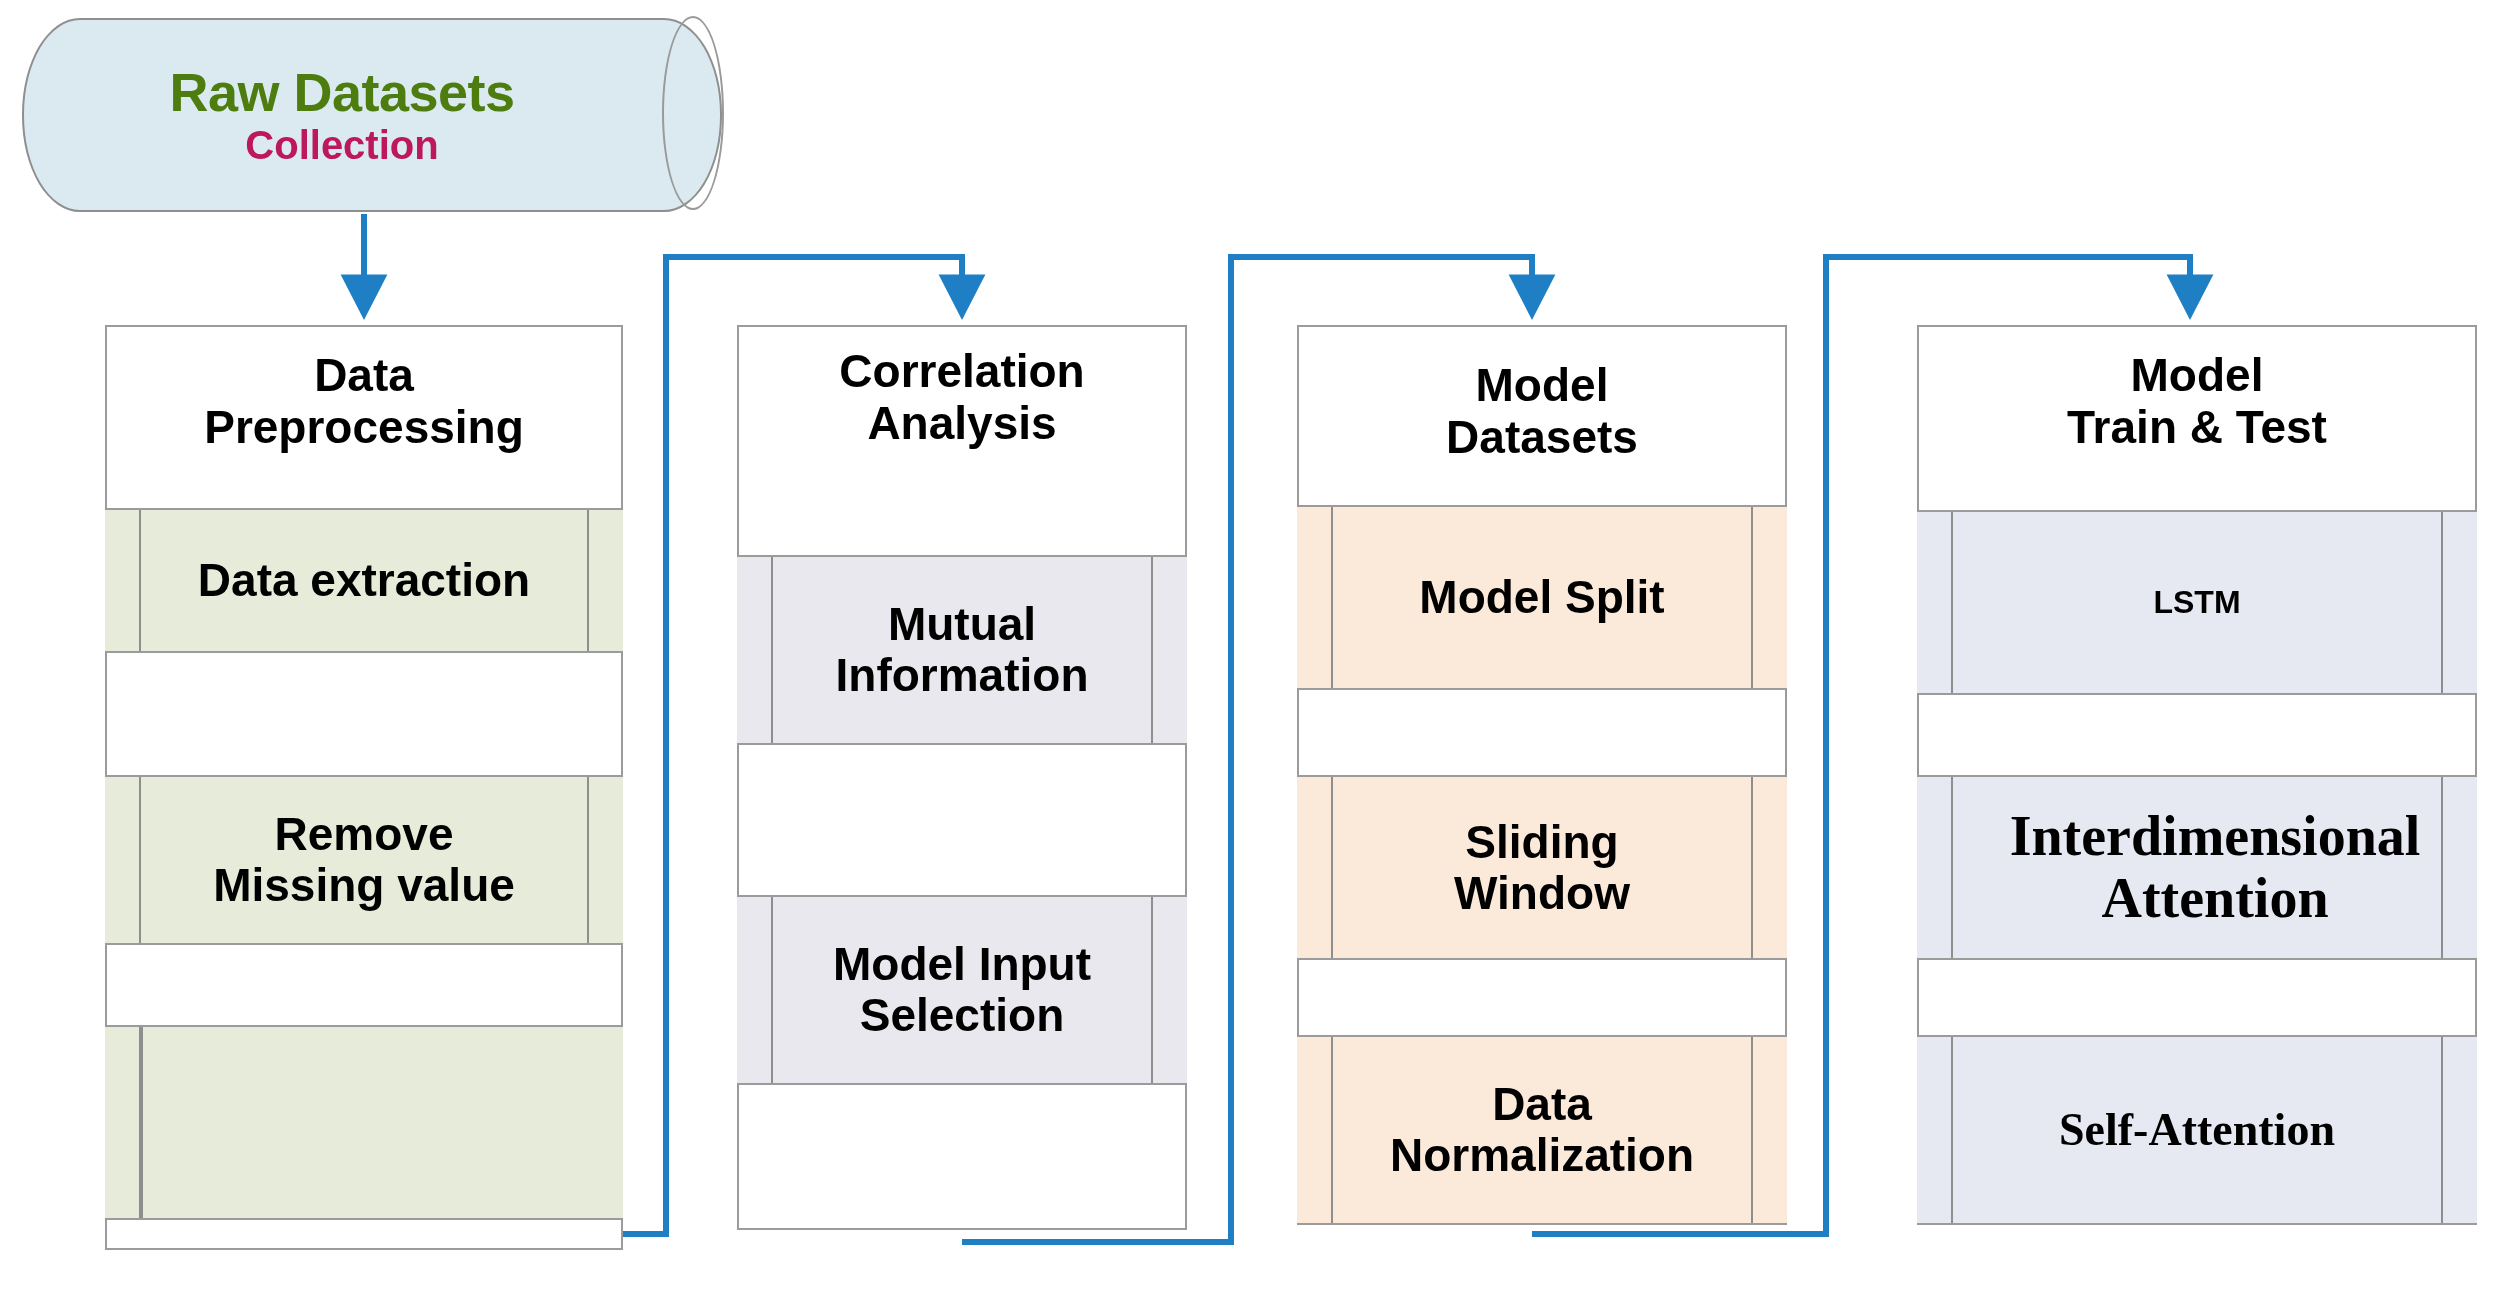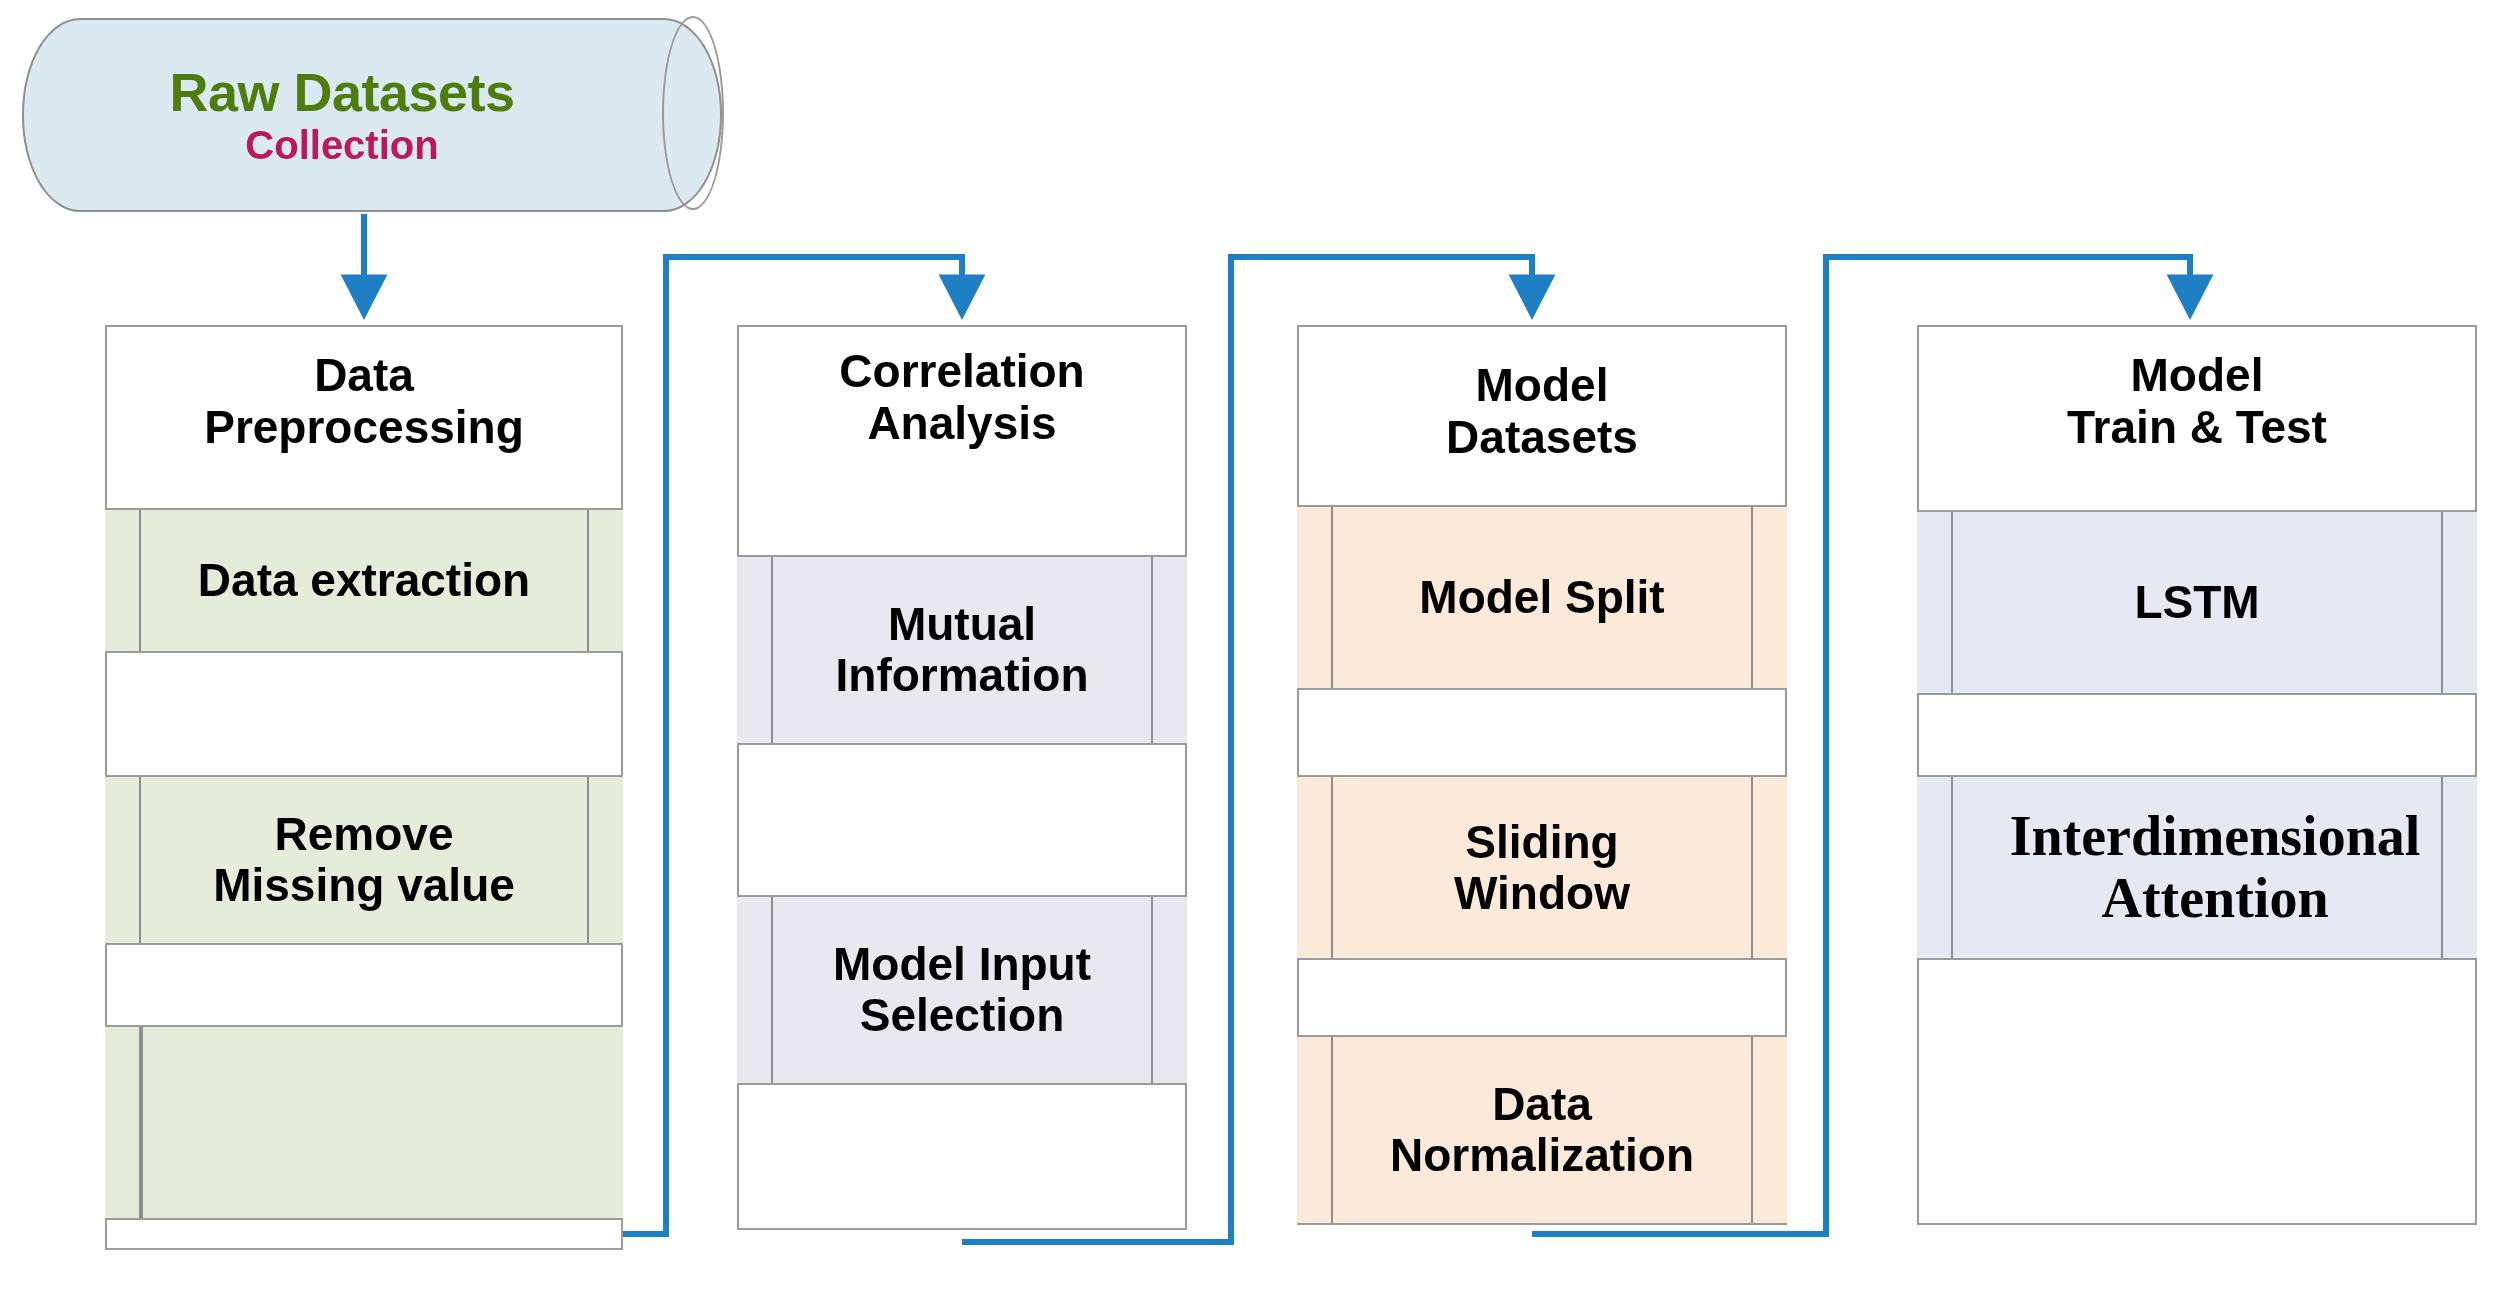--- a/index.html
+++ b/index.html
@@ -226,23 +226,28 @@
 Normalization</div>
     <div class="tab right"></div>
   </div>
 
   <div class="stage" style="left:1917px; top:325px; width:560px; height:900px;">
     <div class="stage-title" style="top:22px; font-size:46px;">Model
 Train &amp; Test</div>
   </div>
   <div class="block" style="left:1917px; top:510px; width:560px; height:185px; background:#e6e9f2;">
     <div class="tab"></div>
-    <div class="body" style="font-size:46px;">LSTM</div>
+    <div class="body" style="font-size:32px;">LSTM</div>
     <div class="tab right"></div>
   </div>
   <div class="block serif" style="left:1917px; top:775px; width:560px; height:185px; background:#e6e9f2;">
     <div class="tab"></div>
     <div class="body" style="font-size:56px;margin-left:36px;">Interdimensional
 Attention</div>
     <div class="tab right"></div>
   </div>
+  <div class="block serif" style="left:1917px; top:1035px; width:560px; height:190px; background:#e6e9f2;">
+    <div class="tab"></div>
+    <div class="body" style="font-size:46px;">Self-Attention</div>
+    <div class="tab right"></div>
+  </div>
 
 </div>
 
 </body></html>

